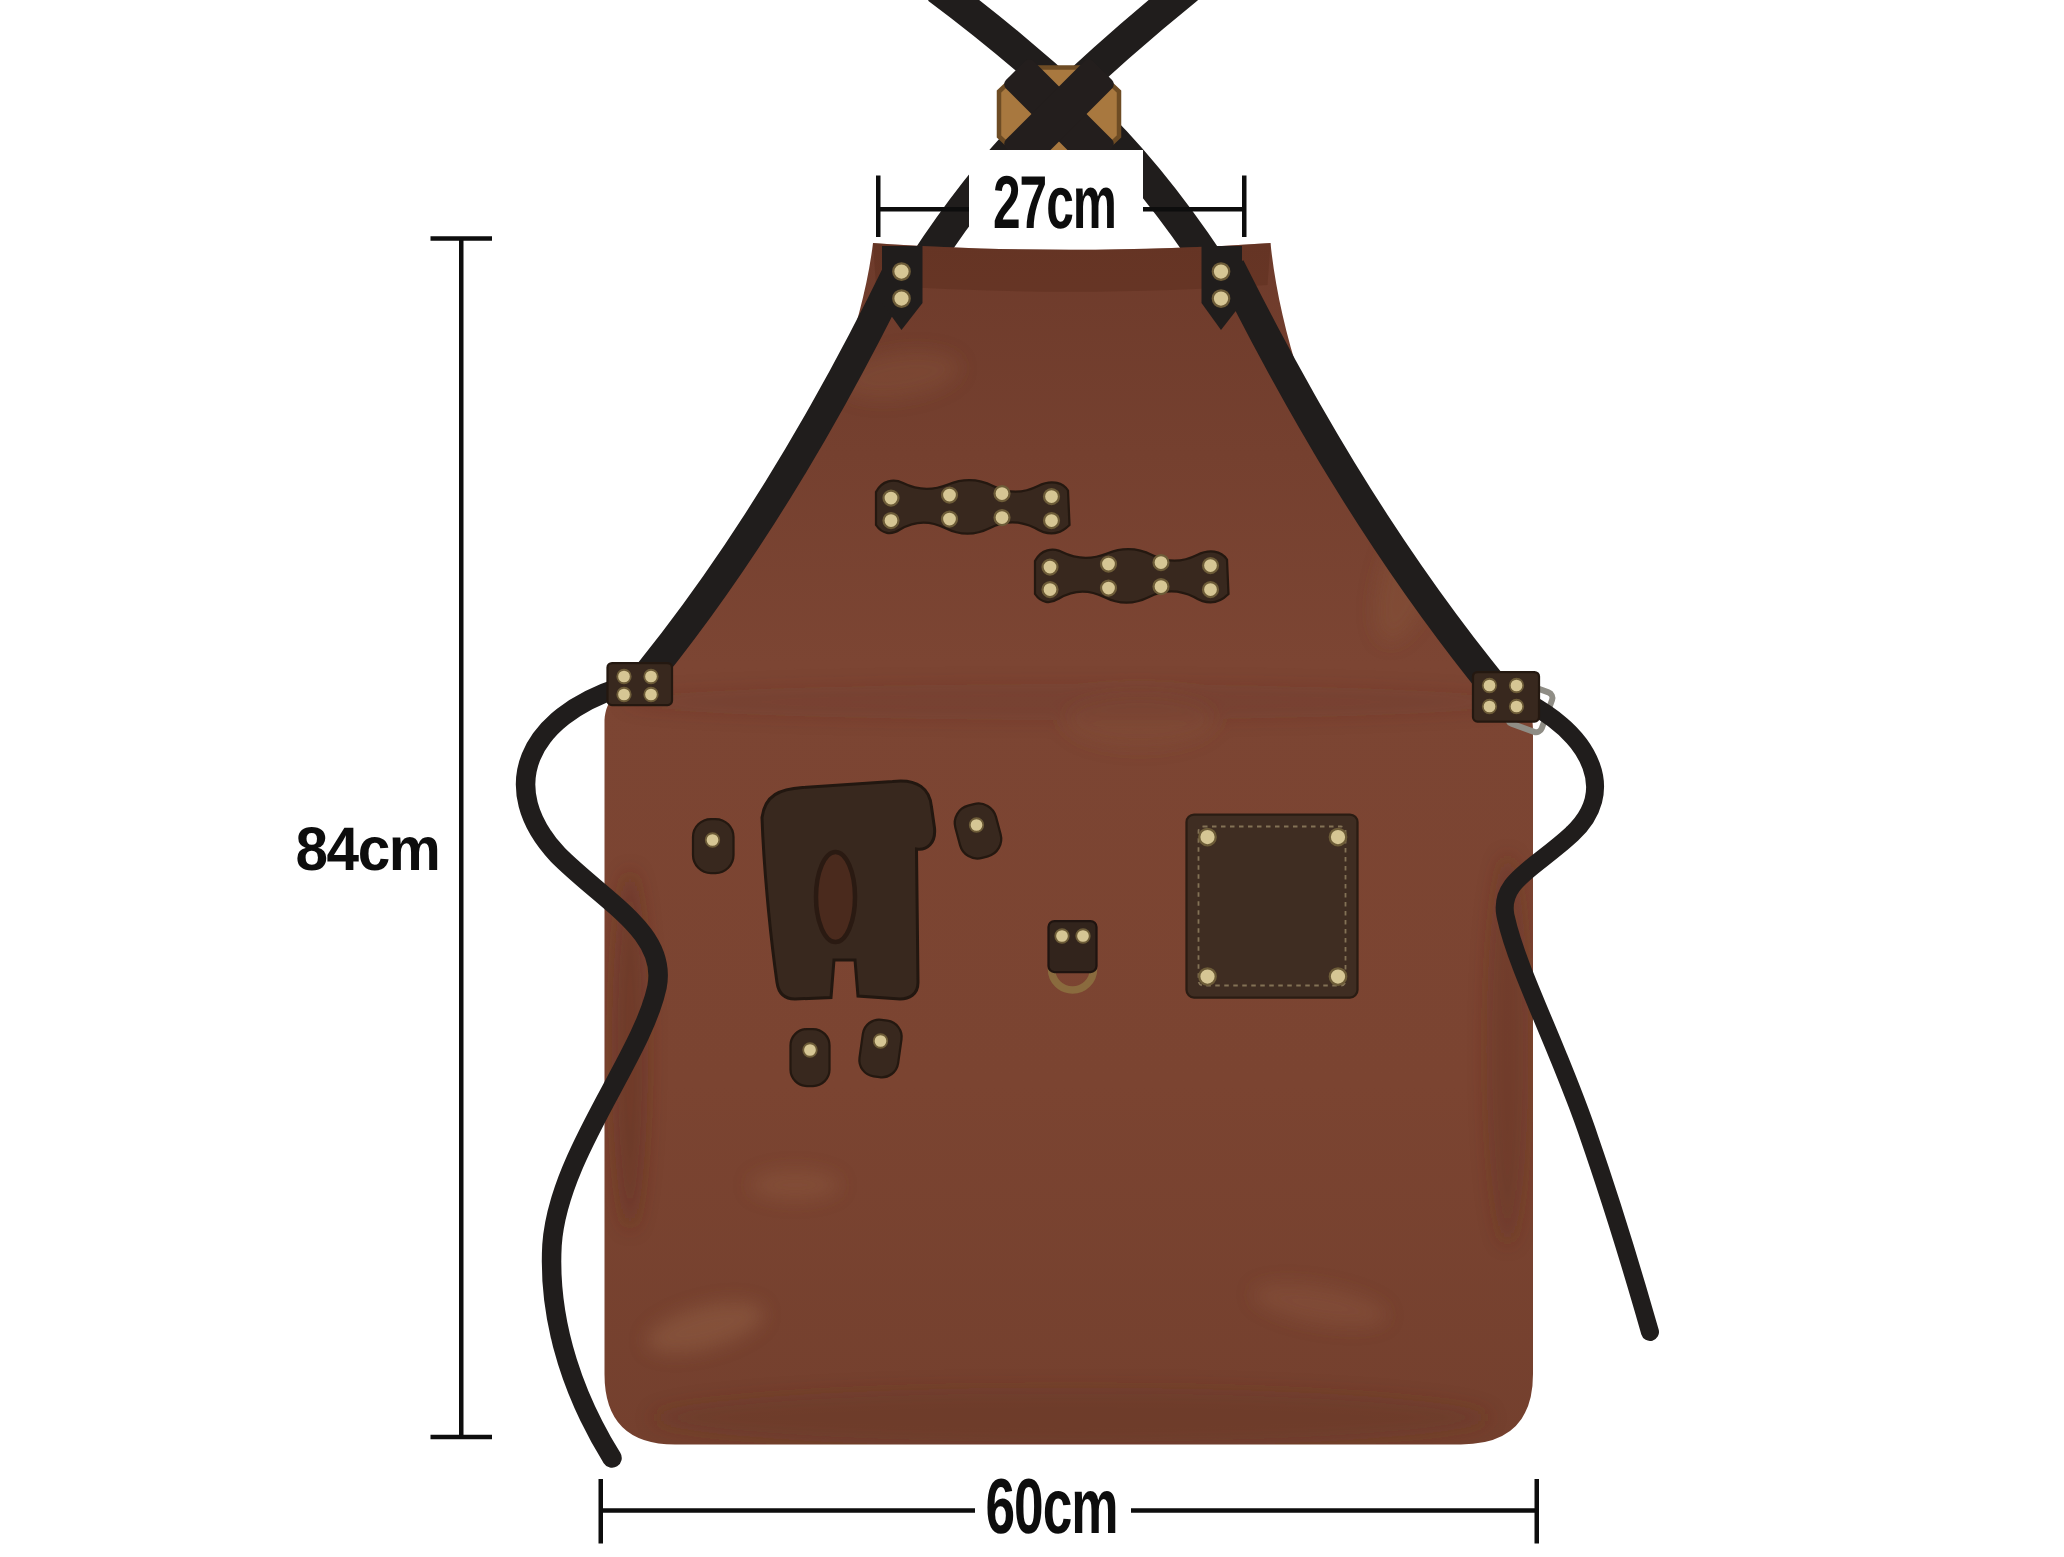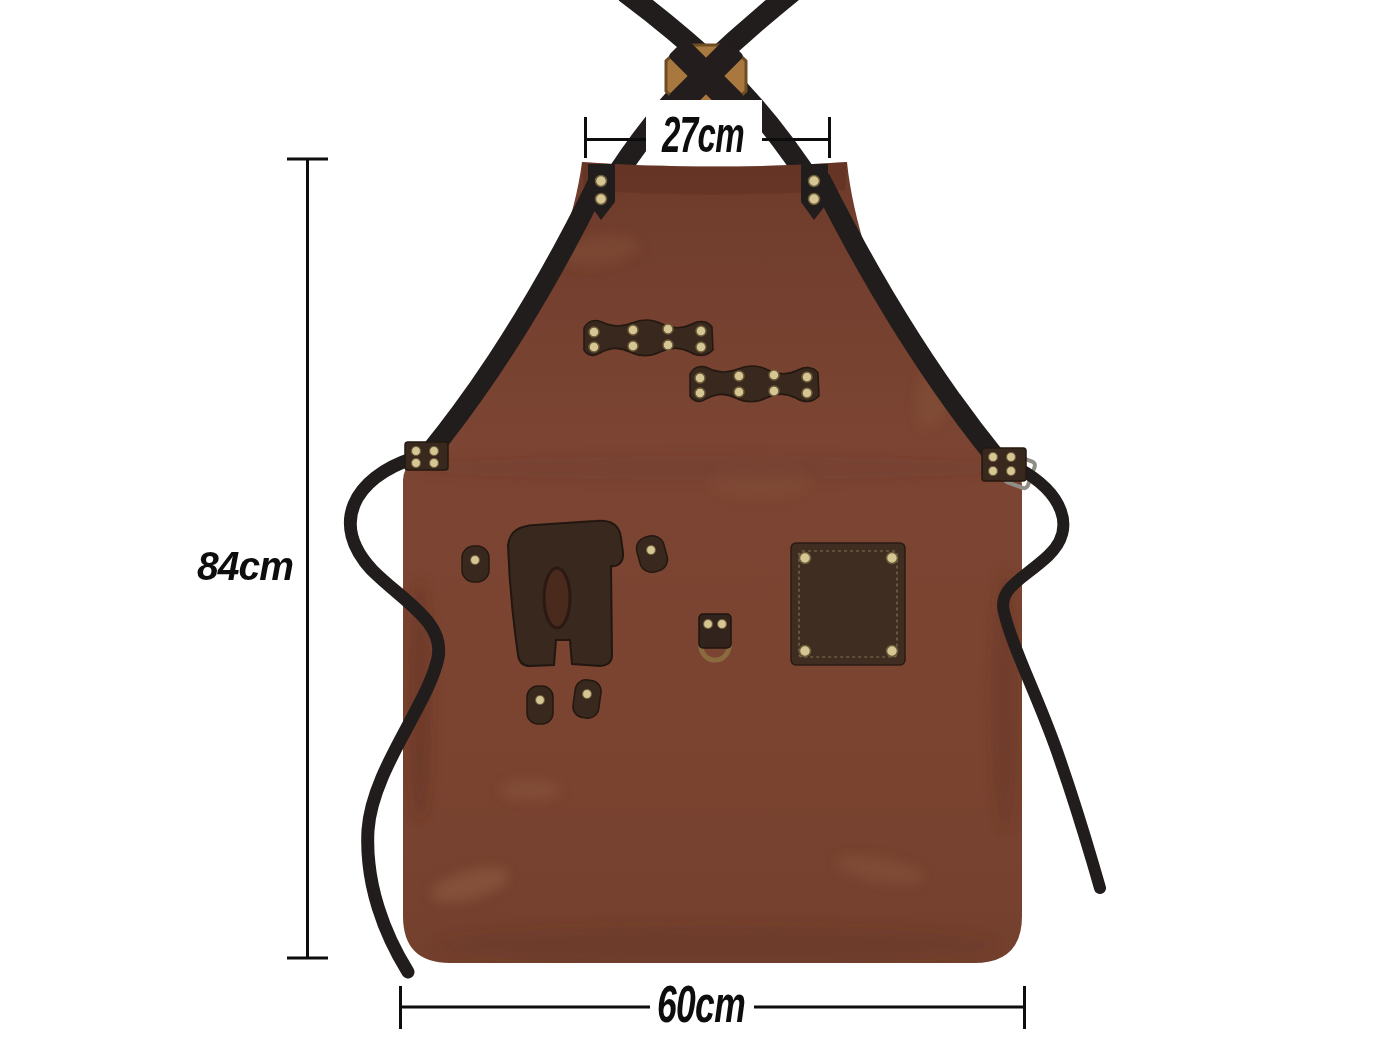--- a/index.html
+++ b/index.html
@@ -1,17 +1,17 @@
 <!DOCTYPE html>
 <html style="--background: #ffffff; --apron-leather: #7a4331; --apron-leather-dark: #6e3b2b; --apron-hem: #5a2c1c; --strap-black: #201d1c; --accessory-leather: #38281e; --pocket-leather: #3f2d22; --rivet-brass: #d6c694; --rivet-edge: #6d5c38; --buckle-wood: #a8783f; --d-ring-bronze: #8a6b3e; --dimension-ink: #0d0d0d;"><head>
 <meta charset="utf-8">
 <style>
   html,body{margin:0;padding:0;background:#fff;}
   body{width:1376px;height:1038px;overflow:hidden;font-family:"Liberation Sans",sans-serif;}
-  .stage{position:relative;width:1376px;height:876px;background:var(--background,#ffffff);font-style:italic;}
+  .stage{position:relative;width:1376px;height:876px;background:var(--background,#ffffff);}
   svg{position:absolute;left:0;top:0;display:block;}
   text.dim{fill:var(--dimension-ink,#0d0d0d);font-family:"Liberation Sans",sans-serif;font-weight:bold;letter-spacing:-1px;}
 </style>
 </head>
 <body>
 
 <div class="stage">
 <svg width="1376" height="1038" viewBox="0 0 1376 1038">
   <defs>
     <linearGradient id="leatherGrad" x1="0" y1="0" x2="0" y2="1">

